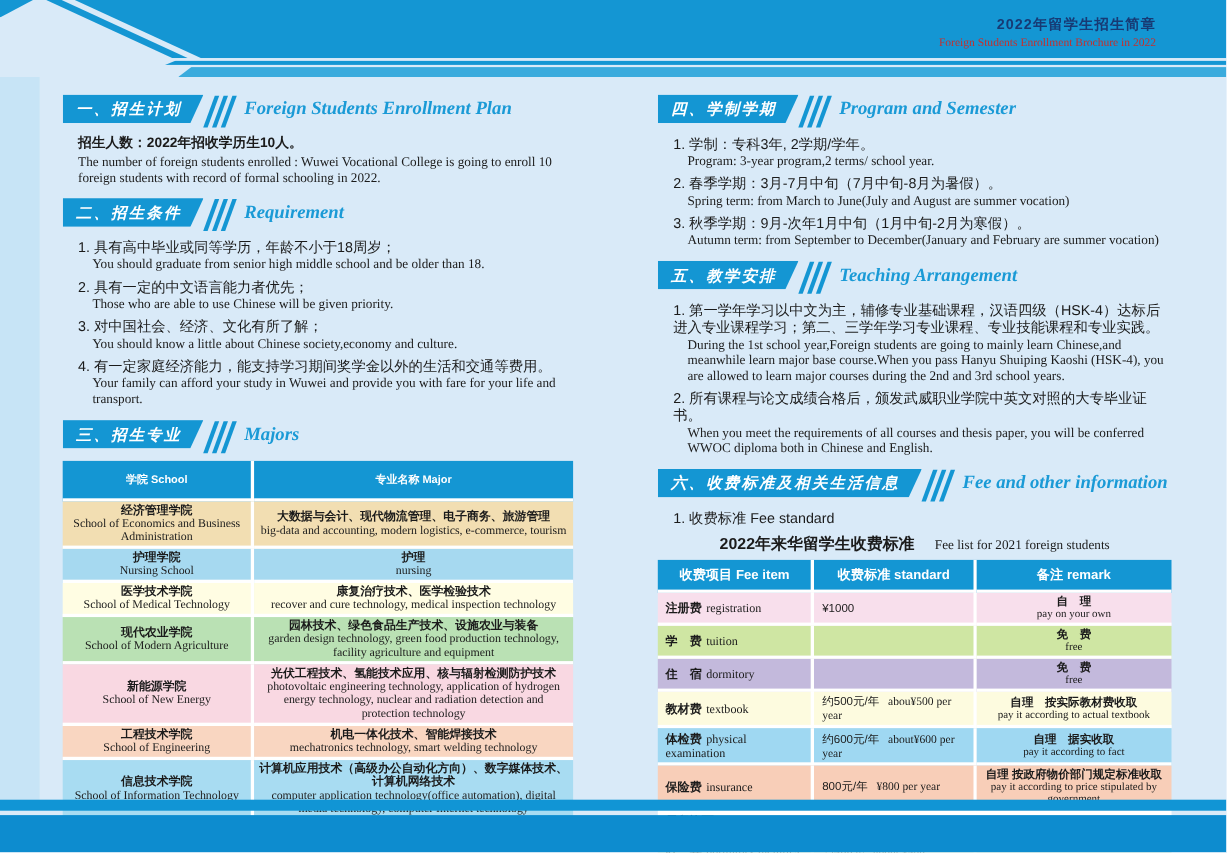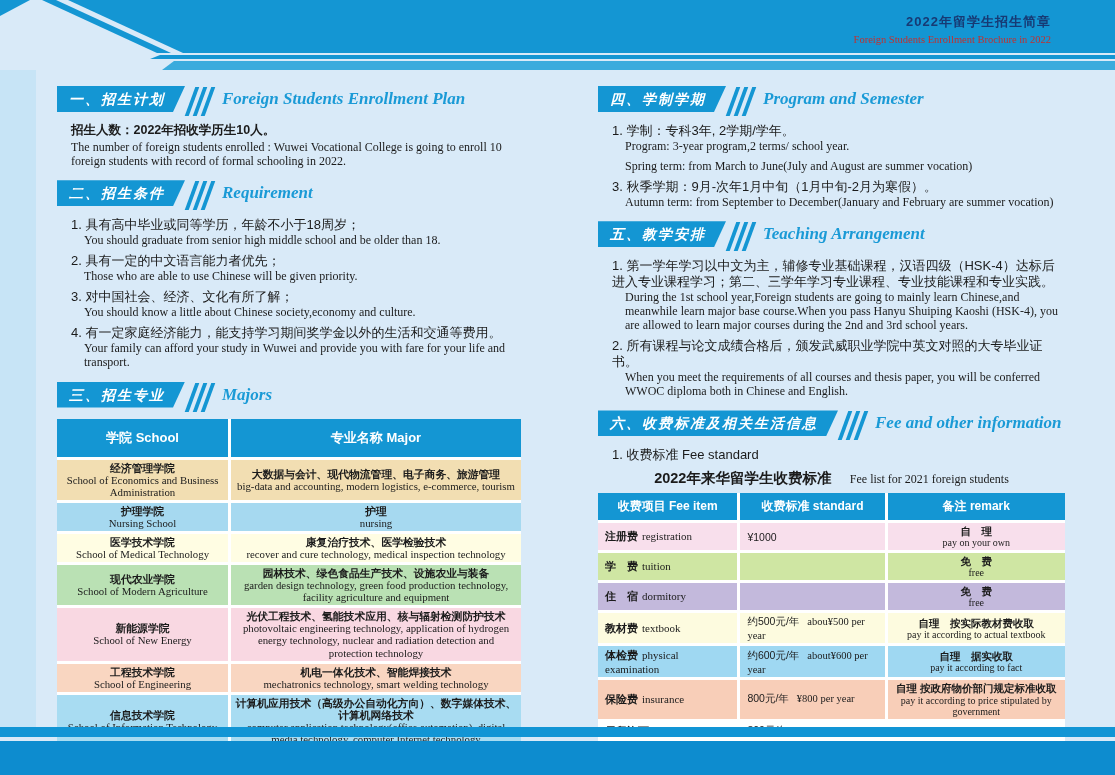--- a/index.html
+++ b/index.html
@@ -42,21 +42,21 @@
   .p-en{font-family:"Liberation Serif",serif;font-size:12px;margin:0 0 8px 14px;line-height:1.18;}
   .item{margin:0 0 6px 14px;}
   .item .zh{font-weight:normal;font-size:13px;line-height:1.22;}
   .item .en{font-family:"Liberation Serif",serif;font-size:12px;line-height:1.18;margin-left:13px;}
   .sp1{margin-top:12px;}
   
   .tbl-title{text-align:center;margin:4px 0 5px 0;}
   .tbl-title .t-zh{font-weight:bold;font-size:14.5px;}
   .tbl-title .t-en{font-family:"Liberation Serif",serif;font-size:12px;margin-left:14px;}
   table{border-collapse:separate;border-spacing:0;width:100%;}
-  th{background:#1496d3;color:#fff;font-size:13px;font-weight:bold;padding:10px 2px;}
+  th{background:#1496d3;color:#fff;font-size:10px;font-weight:bold;padding:10px 2px;}
   td{padding:2px 4px;vertical-align:middle;}
   td,th{border-bottom:3px solid #fff;}
   .cdiv{border-right:3px solid #fff;}
   tr:last-child td{border-bottom:none;}
   
   .majors td{text-align:center;}
   .majors .c1{width:37.5%;}
   .m-zh{font-weight:bold;font-size:10.8px;line-height:1.12;}
   .m-en{font-family:"Liberation Serif",serif;font-size:10.8px;line-height:1.12;}
   
@@ -237,20 +237,21 @@
           <i></i>
           <i></i>
         </div>
       <div class="sec-title">Program and Semester</div>
     </div>
     <div class="item">
       <div class="zh">1. 学制：专科3年, 2学期/学年。</div>
       <div class="en">Program: 3-year program,2 terms/ school year.</div>
     </div>
     <div class="item">
+      <div class="zh">2. 春季学期：3月-7月中旬（7月中旬-8月为暑假）。</div>
       <div class="en">Spring term: from March to June(July and August are summer vocation)</div>
     </div>
     <div class="item">
       <div class="zh">3. 秋季学期：9月-次年1月中旬（1月中旬-2月为寒假）。</div>
       <div class="en">Autumn term: from September to December(January and February are summer vocation)</div>
     </div>
 
     <div class="sec-head sp1">
       <div class="badge">五、教学安排</div>
       <div class="stripes">

